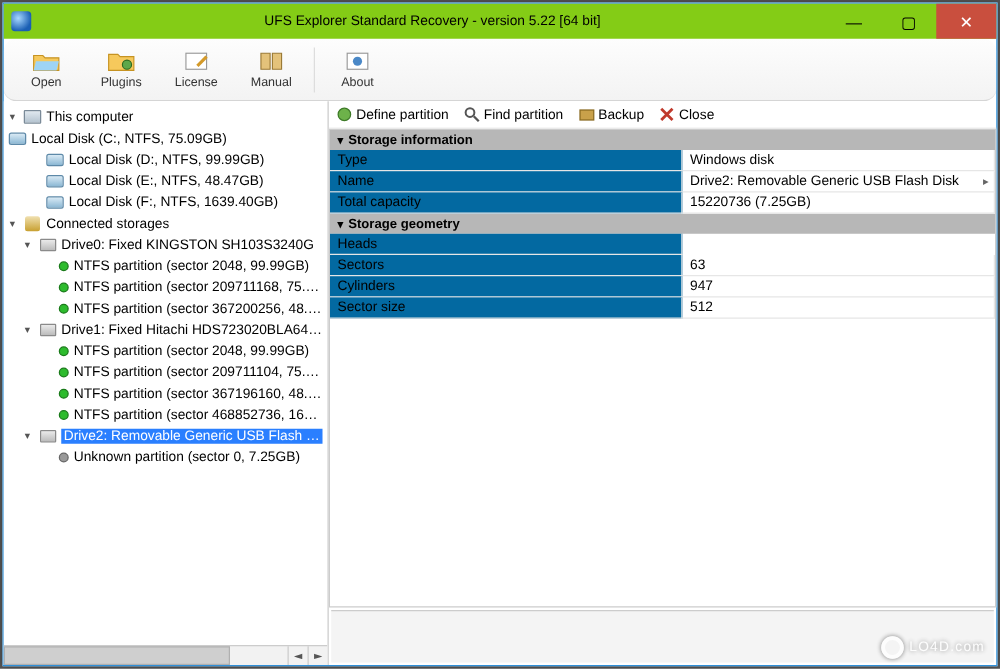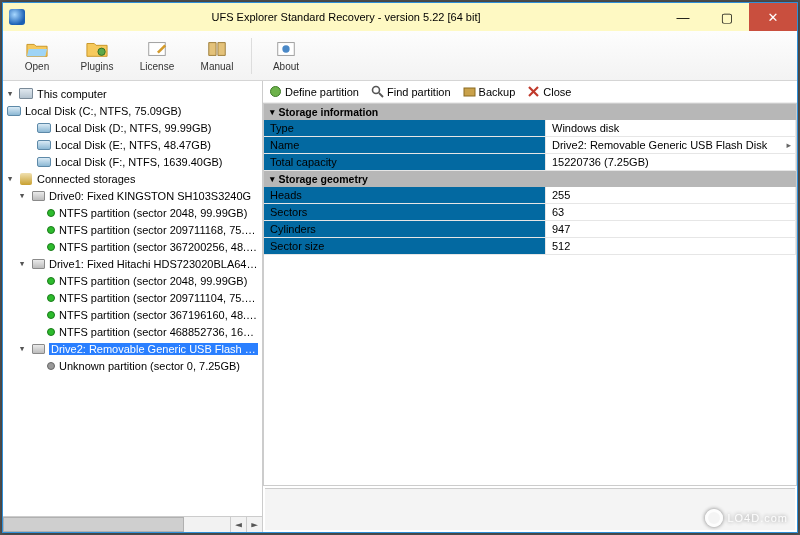--- a/index.html
+++ b/index.html
@@ -1,24 +1,24 @@
 <!DOCTYPE html>
 <html><head>
 <meta charset="utf-8">
 <style>
 * { box-sizing: border-box; margin: 0; padding: 0; font-family: "Segoe UI", Tahoma, sans-serif; font-size: 11px; }
 body { background: #555; width: 800px; height: 535px; position: relative; overflow: hidden; }
 .window { position: absolute; left: 2px; top: 2px; width: 796px; height: 531px; background: #fff; border: 1px solid #2f8fd8; box-shadow: 0 0 6px rgba(0,0,0,.4); }
-.titlebar { height: 28px; background: #fef9c3; display: flex; align-items: center; padding-left: 6px; position: relative; }
+.titlebar { height: 28px; background: #84cc16; display: flex; align-items: center; padding-left: 6px; position: relative; }
 .titlebar .appicon { width: 16px; height: 16px; background: radial-gradient(circle at 35% 35%, #a7d8ff 0%, #1a5fb4 70%); border-radius: 3px; margin-right: 6px; }
 .titlebar .title { flex: 1; text-align: center; font-size: 11px; color: #000; }
 .winbtns { display: flex; height: 100%; }
 .winbtn { width: 44px; display: flex; align-items: center; justify-content: center; color: #000; font-size: 13px; }
 .winbtn.close { background: #c94f3e; color: #fff; width: 48px; }
-.toolbar { height: 50px; background: linear-gradient(#fdfdfd,#f3f3f3); border-bottom: 1px solid #d5d5d5; display: flex; align-items: center; padding: 4px 8px; gap: 8px; }
+.toolbar { height: 50px; background: linear-gradient(#fdfdfd,#f3f3f3); border-bottom: 1px solid #d5d5d5; display: flex; align-items: center; padding: 4px 8px; gap: 8px; border-radius: 10px; }
 .toolbtn { display: flex; flex-direction: column; align-items: center; width: 52px; cursor: pointer; }
 .toolbtn .ticon { width: 24px; height: 20px; margin-bottom: 2px; display:flex;align-items:center;justify-content:center; }
 .ticon svg { width: 22px; height: 18px; }
 .toolbtn .tlabel { font-size: 10px; color: #333; }
 .content { display: flex; height: calc(100% - 28px - 50px); }
 .tree { width: 260px; border-right: 1px solid #ccc; background: #fff; position: relative; overflow:hidden; }
 .tree-inner { padding: 4px 0; font-size: 10.5px; }
 .node { display: flex; align-items: center; height: 17px; padding-right: 4px; white-space: nowrap; overflow: hidden; }
 .node .tw { width: 10px; text-align: center; color: #555; font-family: monospace; font-size: 11px; cursor: pointer; flex:0 0 auto; }
 .node .nicon { width: 16px; height: 12px; margin: 0 3px; flex:0 0 auto; display:flex;align-items:center;justify-content:center; }
@@ -270,21 +270,20 @@
               <span class="more">▸</span>
             </div>
           </div>
         <div class="proprow">
             <div class="k">Total capacity</div>
             <div class="v">15220736 (7.25GB)</div>
           </div>
         <div class="sechdr">Storage geometry</div>
         <div class="proprow">
             <div class="k">Heads</div>
-            <div class="v">255</div>
           </div>
         <div class="proprow">
             <div class="k">Sectors</div>
             <div class="v">63</div>
           </div>
         <div class="proprow">
             <div class="k">Cylinders</div>
             <div class="v">947</div>
           </div>
         <div class="proprow">

